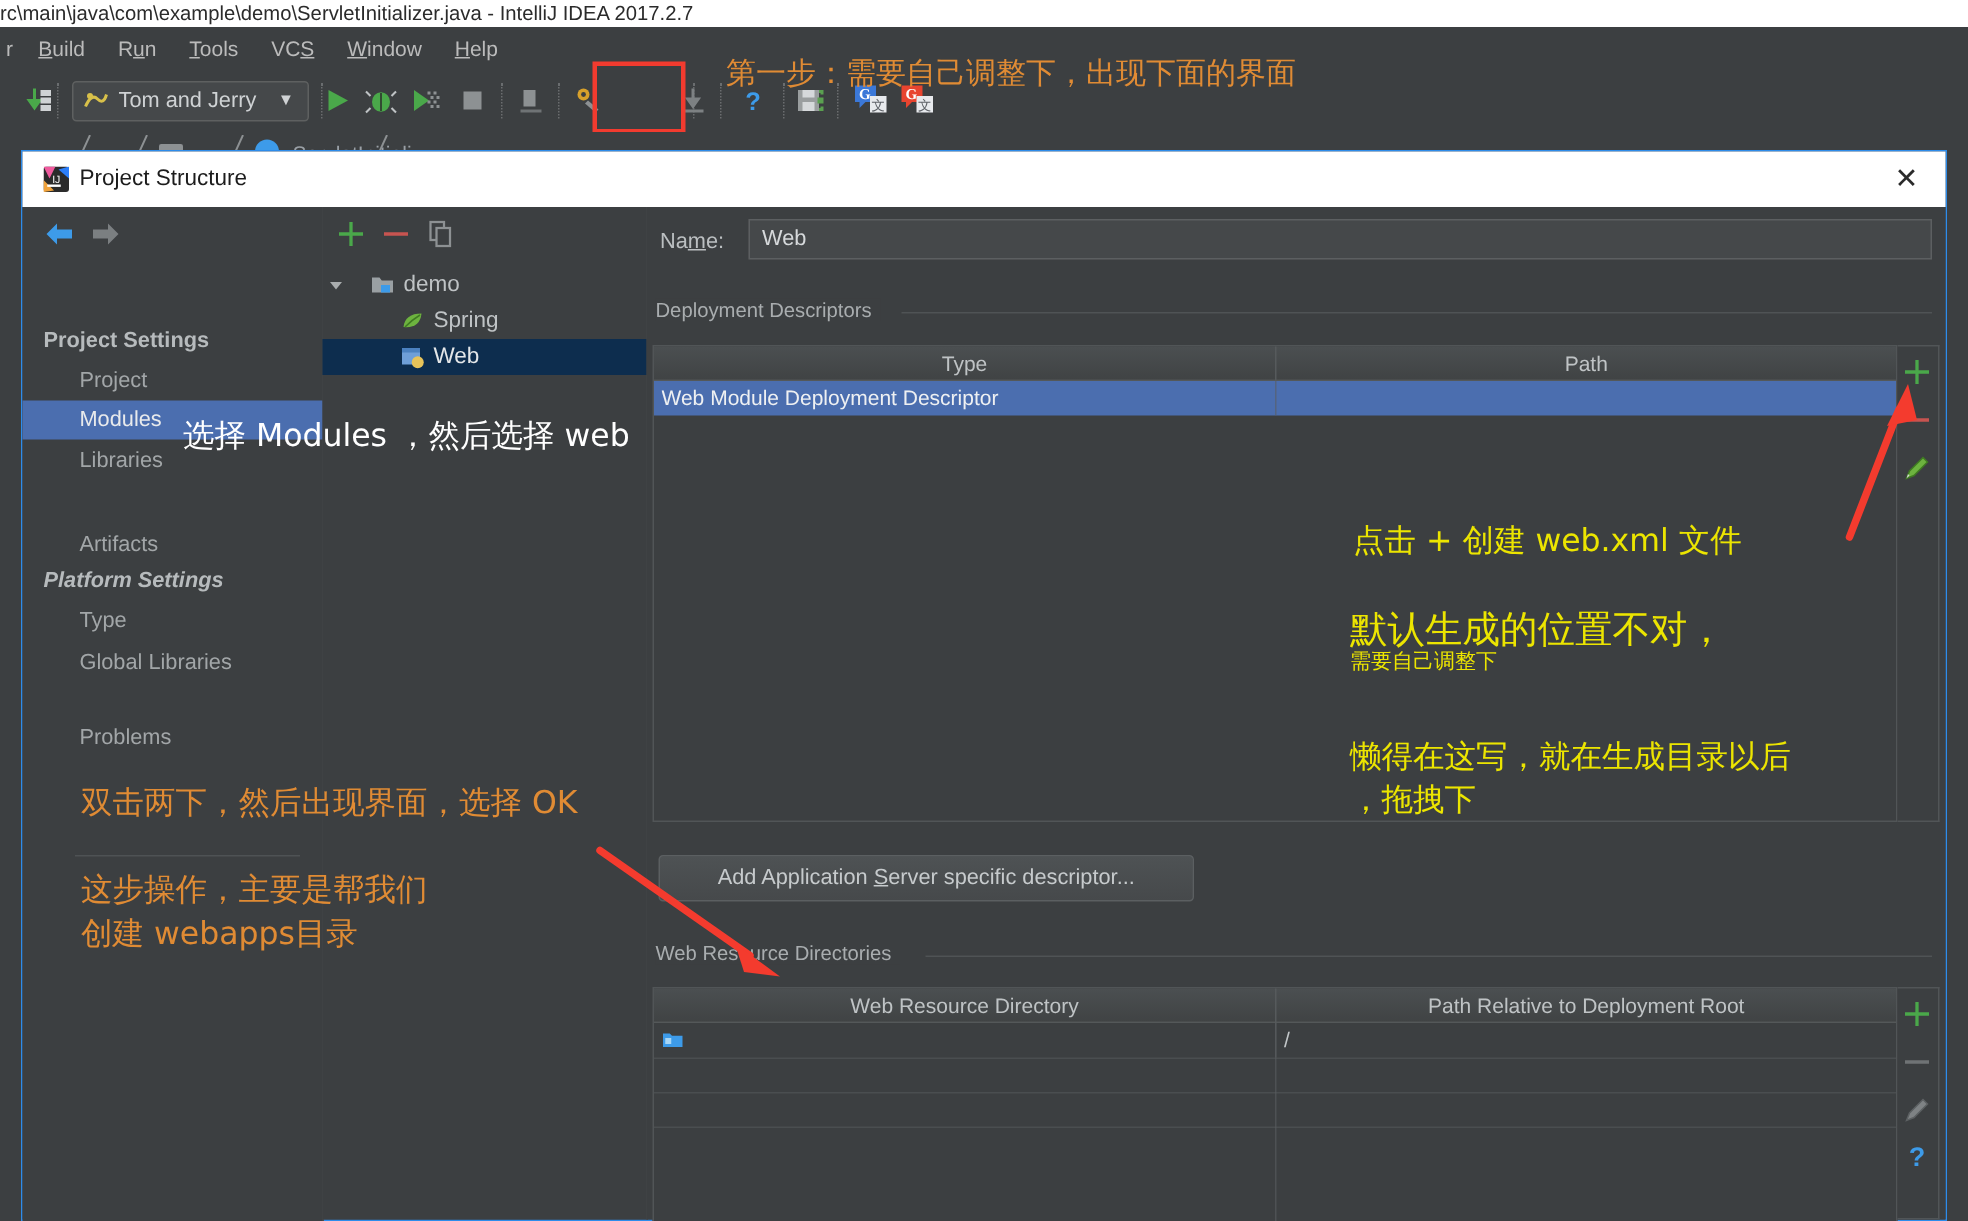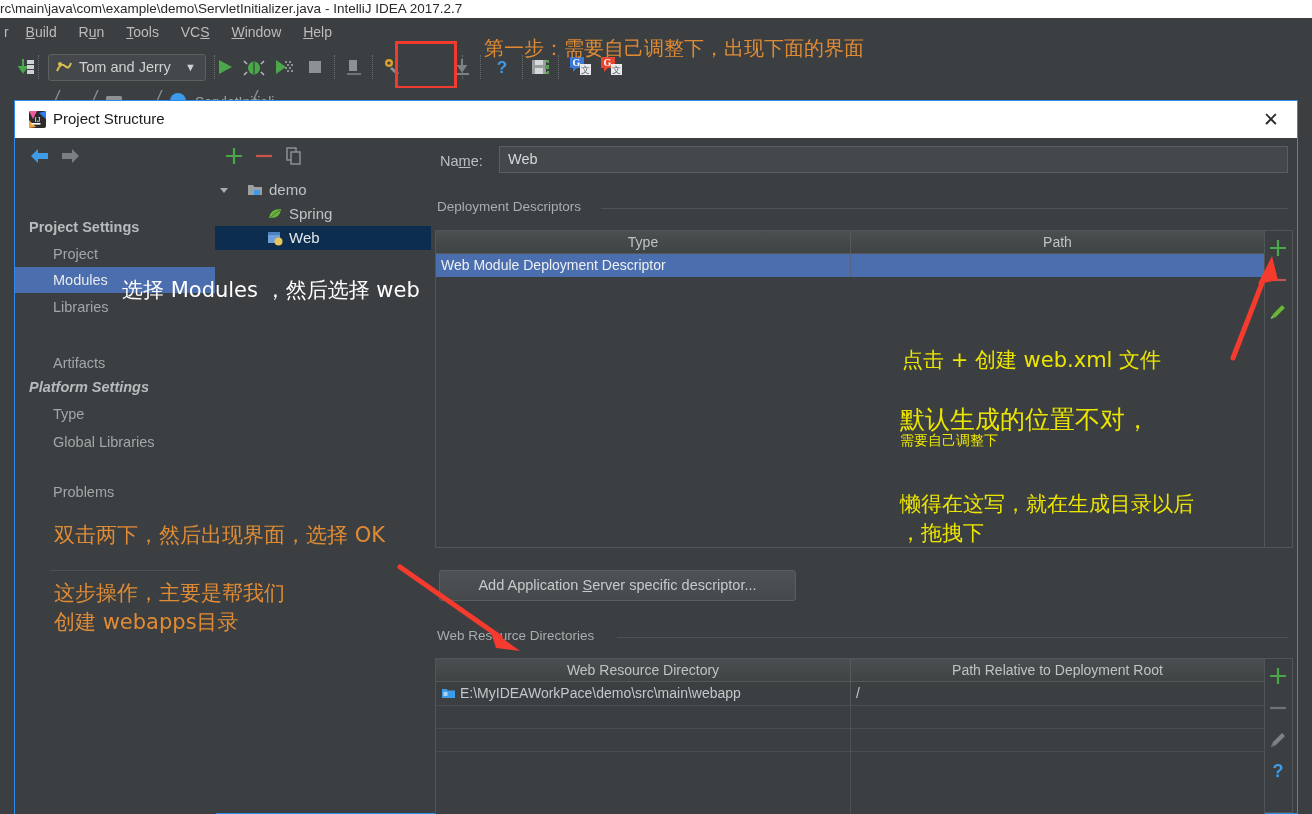--- a/index.html
+++ b/index.html
@@ -393,21 +393,20 @@
         <div class="tbl-head">
           <div class="th" style="left:0;width:414px;">Web Resource Directory</div>
           <div class="th-div" style="left:414px;"></div>
           <div class="th" style="left:415px;width:413px;">Path Relative to Deployment Root</div>
         </div>
         <div class="tr" style="top:23px;">
           <svg style="position:absolute;left:5px;top:4px;width:15px;height:15px;" viewBox="0 0 15 15">
             <path d="M1 3 L5.5 3 L7 4.5 L14 4.5 L14 12 L1 12 Z" fill="#3d9be9"></path>
             <rect x="2.5" y="6" width="4" height="4" fill="#a8d6f5"></rect>
           </svg>
-          <div class="td" style="left:24px;width:386px;">E:\MyIDEAWorkPace\demo\src\main\webapp</div>
           <div class="row-div" style="left:414px;top:0;"></div>
           <div class="td" style="left:420px;width:405px;">/</div>
         </div>
         <div class="grid-line" style="top:46px;"></div>
         <div class="grid-line" style="top:69px;"></div>
         <div class="grid-line" style="top:92px;"></div>
         <div class="row-div" style="left:414px;top:23px;height:132px;"></div>
       </div>
       <div class="side-strip" style="left:834px;top:520px;width:28px;height:155px;">
         <svg class="side-btn" style="left:2px;top:6px;" viewBox="0 0 22 22">

